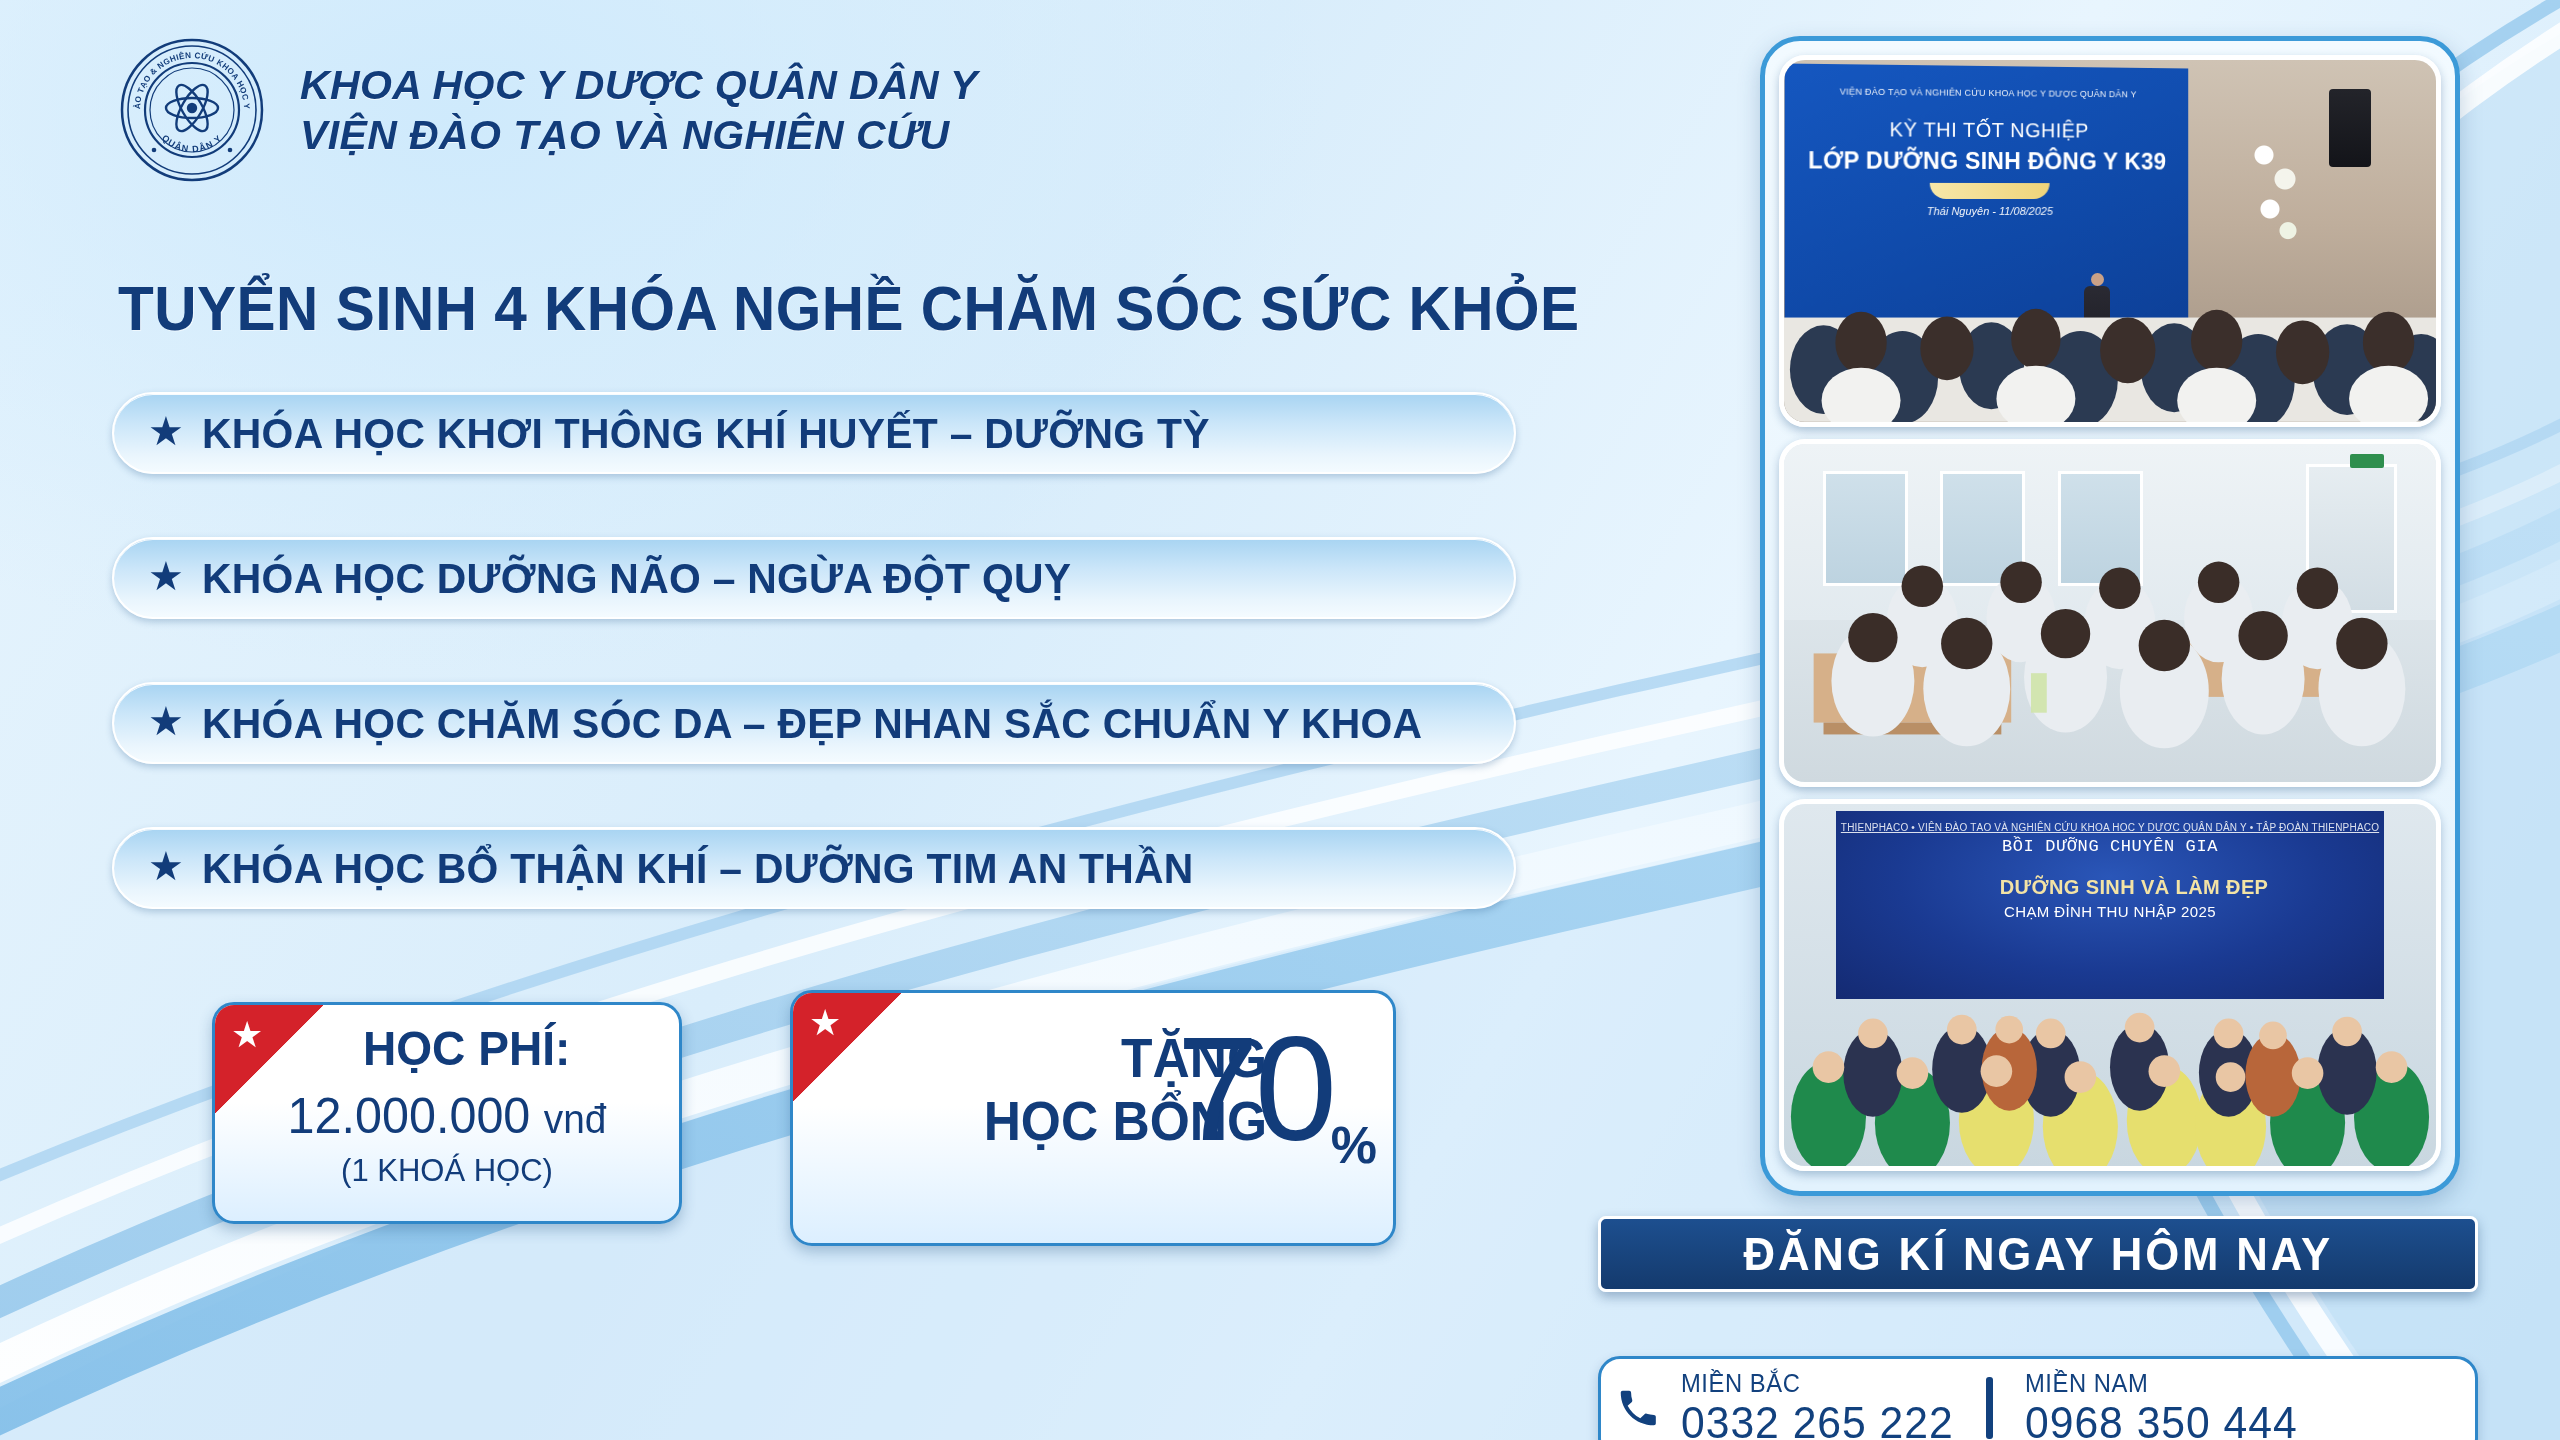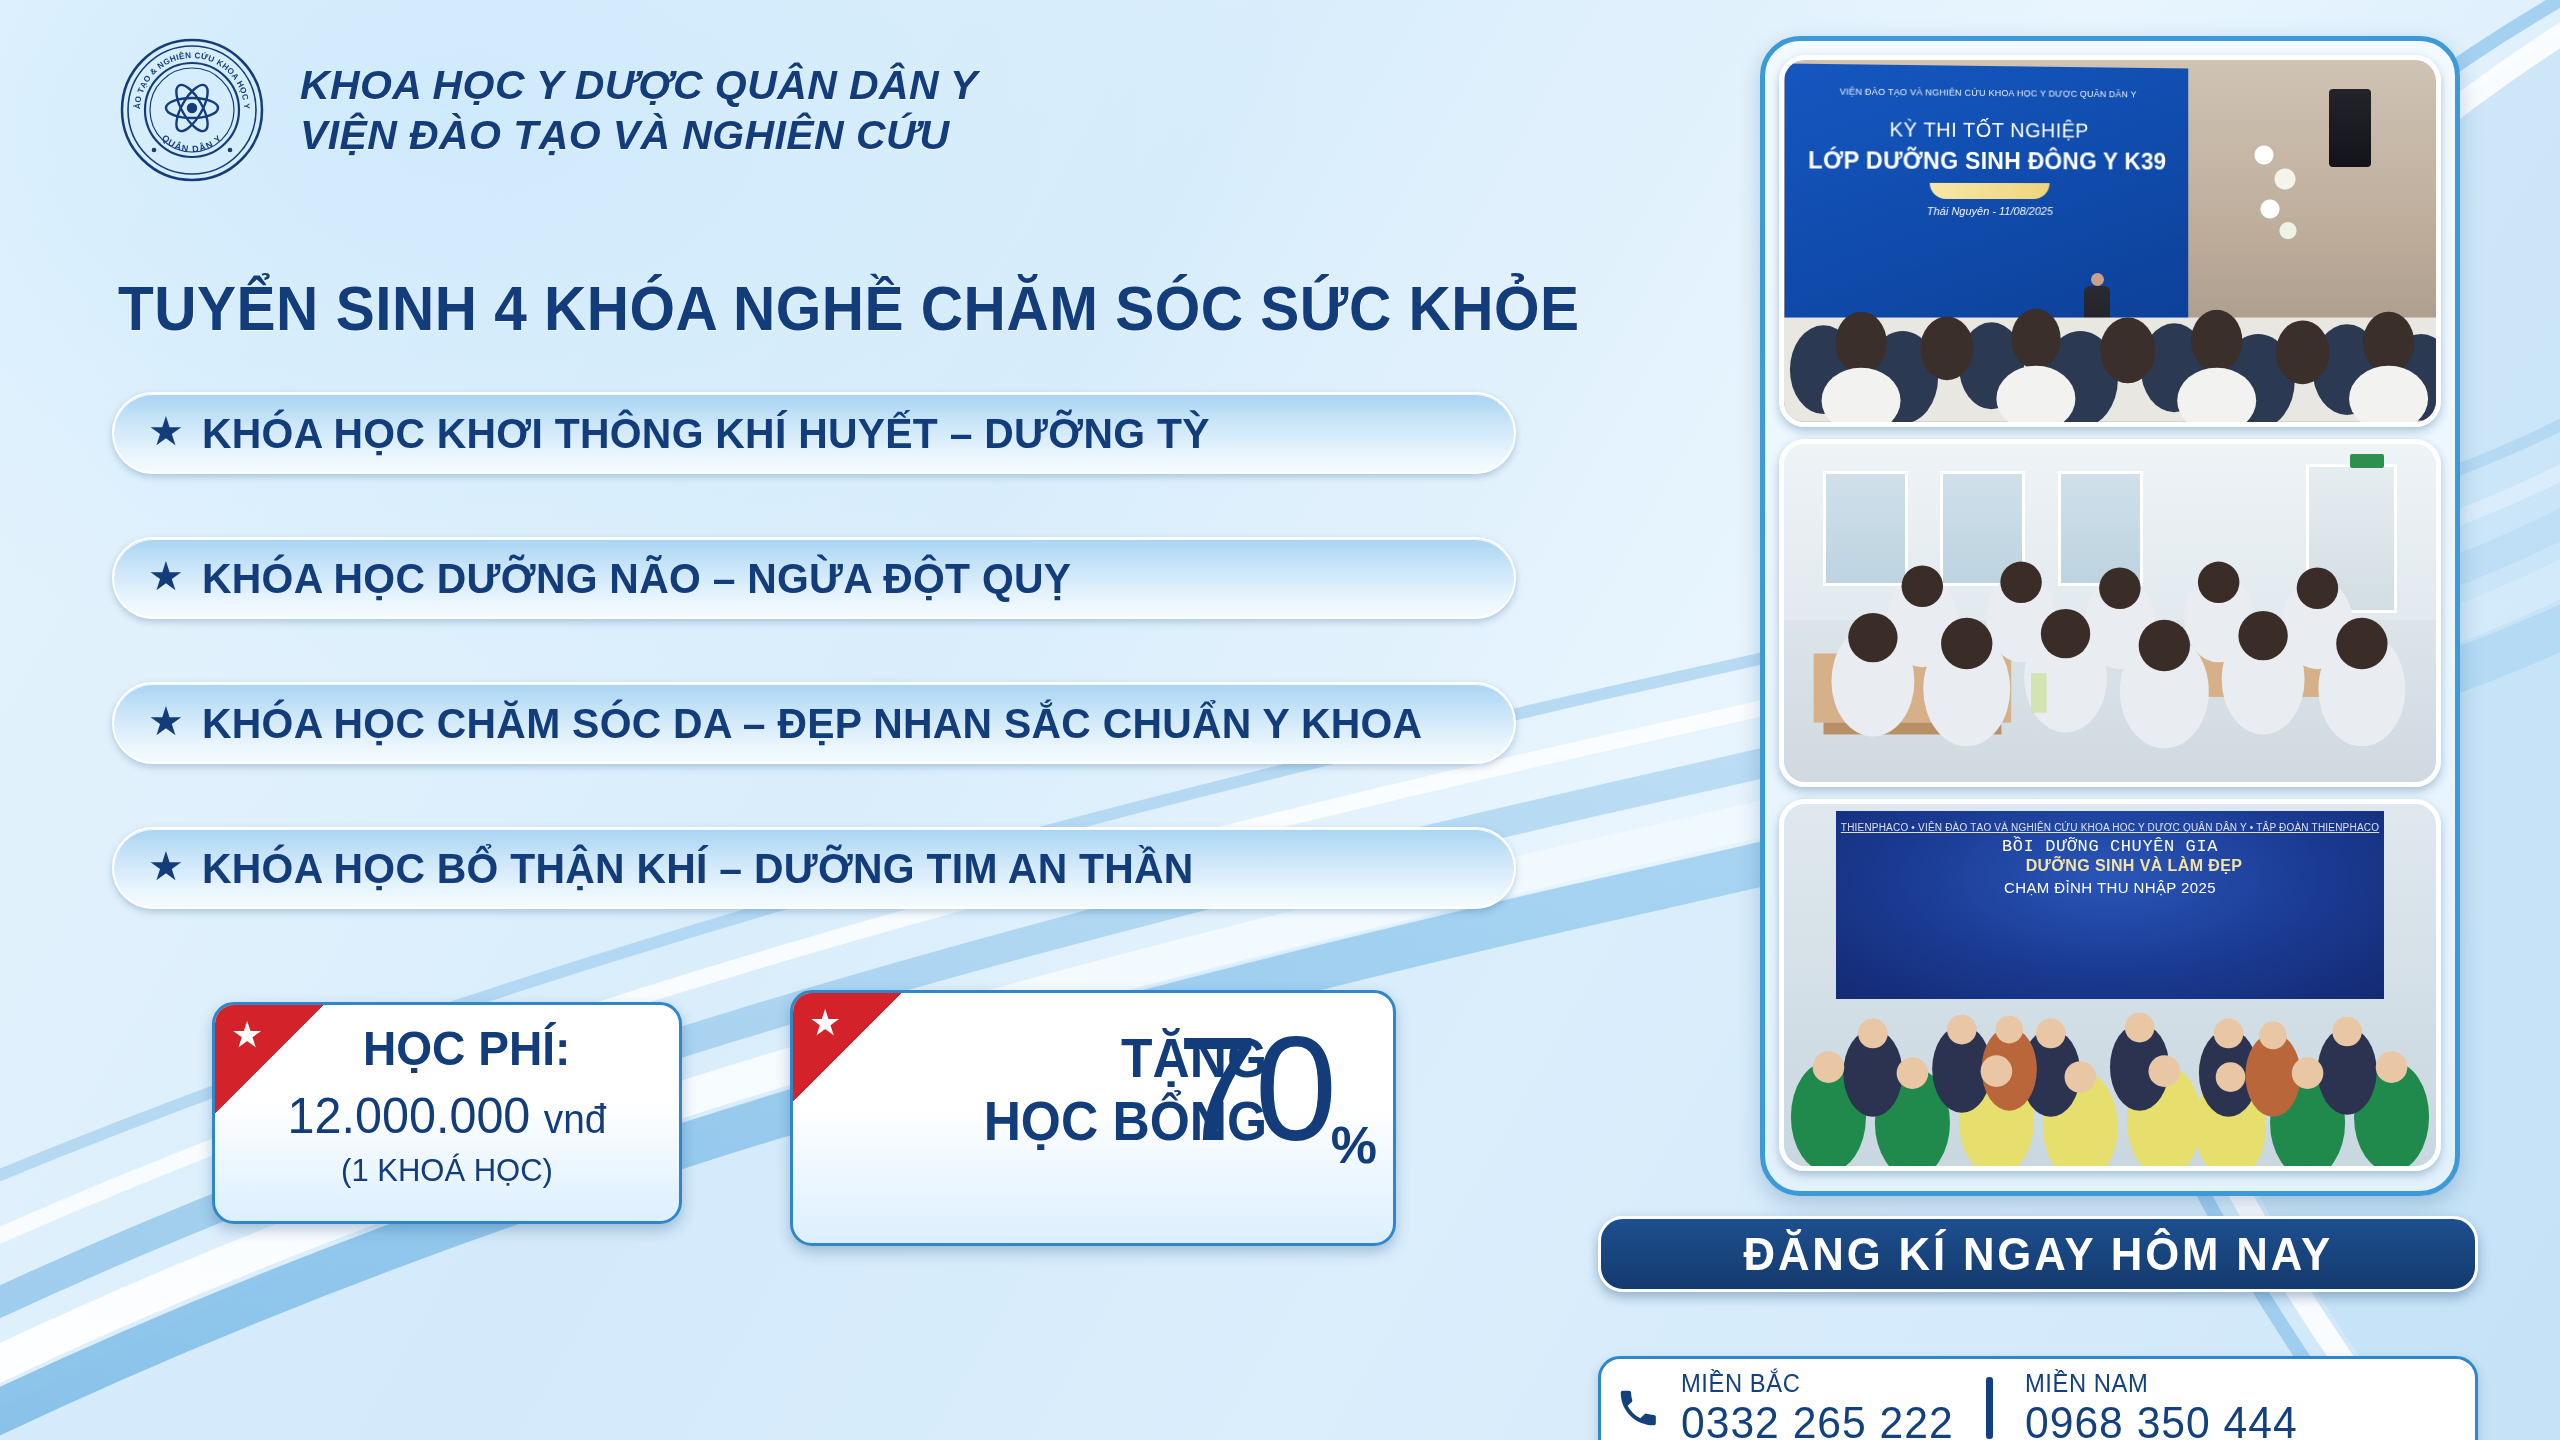--- a/index.html
+++ b/index.html
@@ -136,29 +136,29 @@
             background:linear-gradient(180deg,#e6edf1,#d2dde4); border:3px solid #fff; }
   .p2-exit{ position:absolute; right:8%; top:3%; width:34px; height:14px; background:#2f8f4e; border-radius:2px; }
 
   
   .p3-bg{ position:absolute; inset:0; background:linear-gradient(180deg,#dfe8ee 0%,#c9d7e0 100%); }
   .p3-banner{ position:absolute; left:8%; right:8%; top:2%; height:52%;
               background:radial-gradient(ellipse at 50% 35%, #2a56b8 0%, #1a3a92 55%, #142a72 100%);
               color:#fff; text-align:center; padding-top:10px; }
   .p3-logos{ font-size:10px; opacity:.85; line-height:1.3; letter-spacing:.2px;text-decoration:underline; }
   .p3-l1{ font-size:17px; margin-top:3px; letter-spacing:.6px;font-family:Liberation Mono, monospace; }
-  .p3-l2{ font-size:16px; font-weight:bold; margin-top:1px; color:#f3e3a5; letter-spacing:.4px;padding-left:48px; }
+  .p3-l2{ font-size:20px; font-weight:bold; margin-top:20px; color:#f3e3a5; letter-spacing:.4px;padding-left:48px; }
   .p3-l3{ font-size:15px; margin-top:4px; letter-spacing:.4px; }
   .p3-people{ position:absolute; left:0; right:0; bottom:0; height:52%; }
 
   
   .cta{
     position:absolute; left:1598px; top:1216px; width:880px; height:76px;
     background:linear-gradient(180deg,#1d4f8f 0%,#143a6d 100%);
-    border:3px solid #ffffff; border-radius:25px;
+    border:3px solid #ffffff; border-radius:8px;
     box-shadow:0 5px 12px rgba(20,60,110,.35);
     display:flex; align-items:center; justify-content:center;text-align:right;
   }
   .cta-text{ color:#fff; font-size:46px; font-weight:bold; letter-spacing:3px;
              transform:scaleX(.95); white-space:nowrap; }
 
   .contact{
     position:absolute; left:1598px; top:1356px; width:880px; height:104px;
     background:#ffffff; border:3px solid #2f87c9; border-radius:22px;
     display:flex; align-items:center; box-shadow:0 5px 12px rgba(20,60,110,.22);

